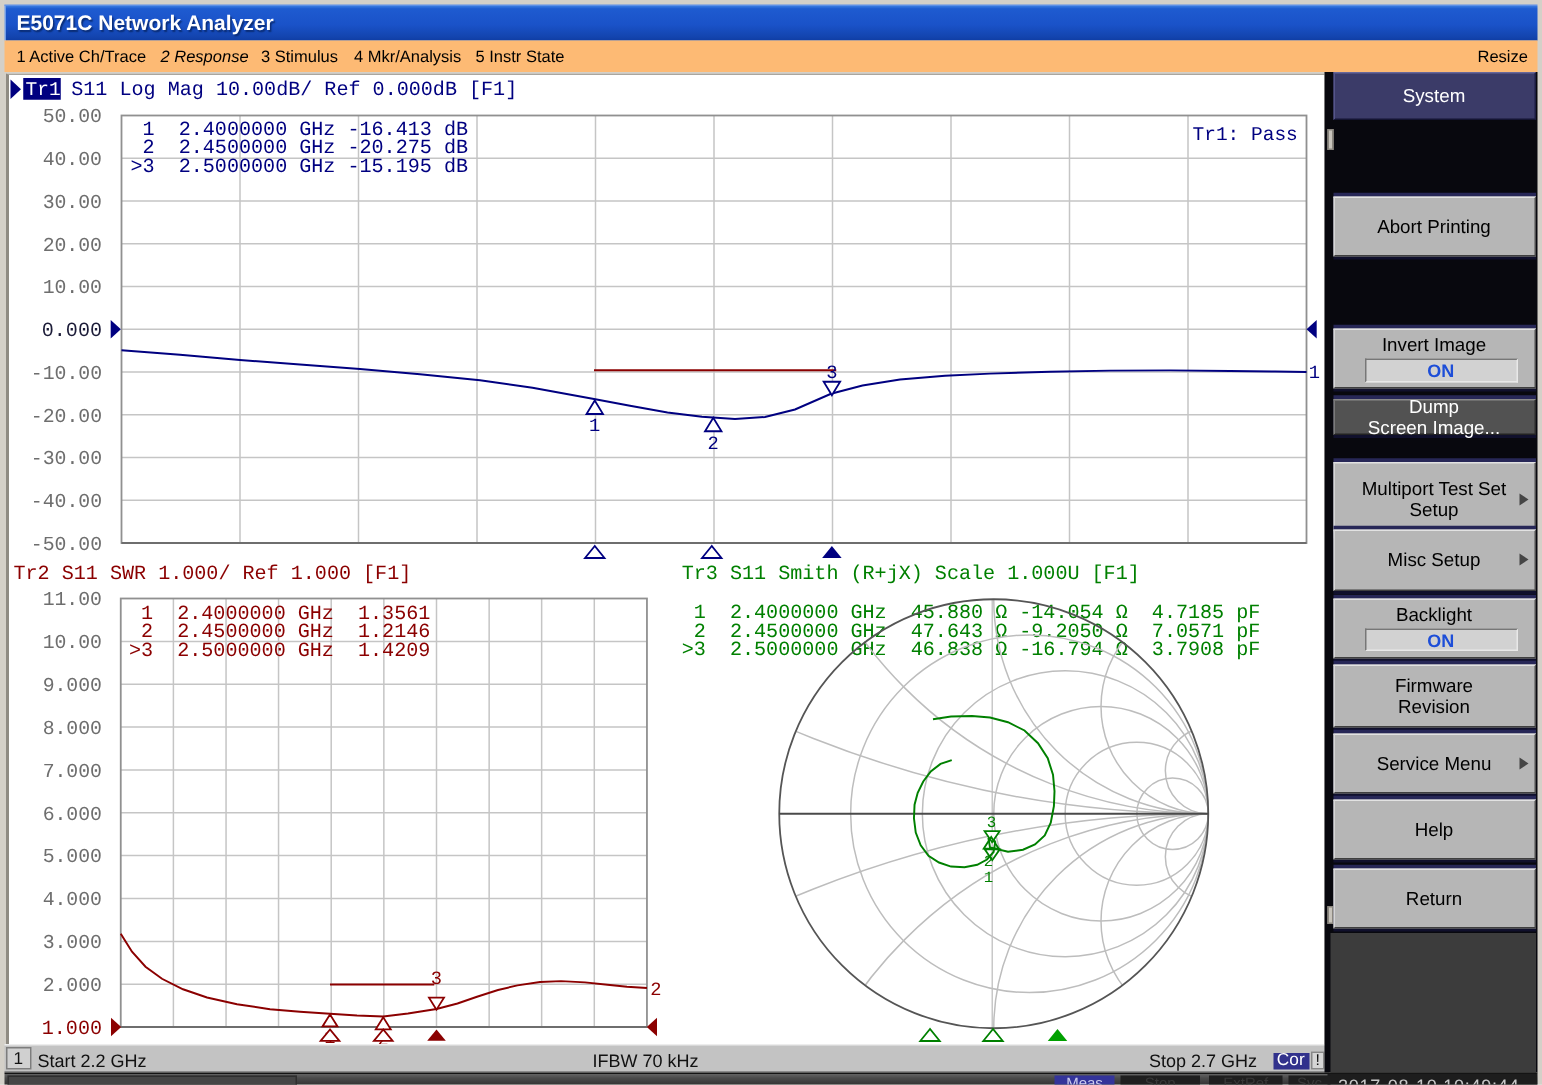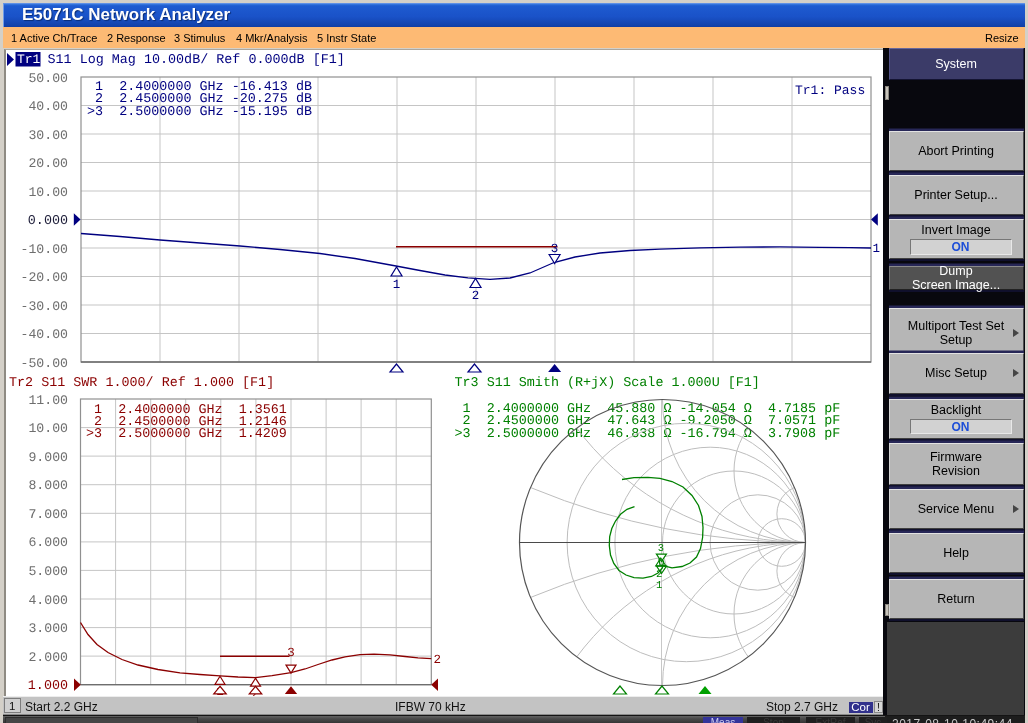--- a/index.html
+++ b/index.html
@@ -1,18 +1,18 @@
 <!DOCTYPE html>
 <html><head>
 <meta charset="utf-8">
 <style>
 html,body{margin:0;padding:0;width:1028px;height:723px;overflow:hidden;background:#d4d0c8;font-family:"Liberation Sans",sans-serif;}
 #page{position:absolute;left:0;top:0;width:1028px;height:723px;}
 div{position:absolute;box-sizing:border-box;}
-#titlebar{left:3px;top:3px;width:1022px;height:23.5px;background:linear-gradient(180deg,#3a7bdf 0%,#1e5bd0 8%,#1a52c8 55%,#1344ae 90%,#0f3da4 100%);border-left:1px solid #6f9ce8;border-top:1px solid #5f90e6;color:#fff;font-weight:bold;font-size:17px;line-height:22px;padding-left:18px;text-shadow:1px 1px 1px #0a2c74;}
+#titlebar{left:3px;top:3px;width:1022px;height:23.5px;background:linear-gradient(180deg,#3a7bdf 0%,#1e5bd0 8%,#1a52c8 55%,#1344ae 90%,#0f3da4 100%);border-left:1px solid #6f9ce8;border-top:1px solid #5f90e6;color:#fff;font-weight:bold;font-size:14px;line-height:22px;padding-left:7px;text-shadow:1px 1px 1px #0a2c74;}
 #menubar{left:3px;top:26.5px;width:1022px;height:21px;background:#fdba74;font-size:11px;color:#000;padding-left:48px;}
 #menubar span{position:absolute;top:5px;}
 #app{left:3px;top:47.5px;width:1022px;height:667px;background:none;}
 #white{left:1px;top:1.5px;width:879px;height:647px;background:#fff;border-left:2px solid #8f8b83;border-top:1.5px solid #aaa69e;}
 #statusbar{left:0px;top:648.5px;width:883px;height:18.5px;background:#c3c3c3;border-top:1px solid #ededed;border-bottom:1.5px solid #8a8a8a;font-size:12px;color:#111;}
 #chanbox{left:1px;top:1px;width:16.5px;height:15px;border:1px solid #7d7d7d;background:#d0d0d0;text-align:center;line-height:14px;font-size:11.5px;}
 #side{left:880px;top:0px;width:142px;height:667px;background:#08080e;}
 #sidegray{left:3.5px;top:574.5px;width:137.5px;height:92.5px;background:#3c3c3c;}
 #instbar{left:3px;top:714.5px;width:1022px;height:8.5px;background:linear-gradient(180deg,#636363 0%,#4a4a4a 40%,#353535 100%);border-top:1px solid #141414;overflow:hidden;}
 .btn{left:5.5px;width:135px;background:#b6b6b6;border-top:1.5px solid #e2e2e2;border-left:1.5px solid #d6d6d6;border-right:1.5px solid #4f4f4f;border-bottom:1.5px solid #3f3f3f;color:#000;font-size:12.5px;text-align:center;box-shadow:0 -2.5px 0 #272757,0 2px 0 #10102c;}
@@ -24,21 +24,21 @@
 .tab{left:1.5px;width:4.5px;background:#c8c4bc;border:1px solid #8a867e;}
 svg{position:absolute;left:0;top:0;}
 svg text{text-rendering:geometricPrecision;}
 </style>
 </head>
 <body>
 <div id="page">
 <div id="titlebar">E5071C Network Analyzer</div>
 <div id="menubar">
 <span style="left:8px;">1 Active Ch/Trace</span>
-<span style="left:104px;">2 Response</span>
+<span style="left:104px;font-style:italic;">2 Response</span>
 <span style="left:171px;">3 Stimulus</span>
 <span style="left:233px;">4 Mkr/Analysis</span>
 <span style="left:314px;">5 Instr State</span>
 <span style="left:982px;">Resize</span>
 </div>
 <div id="app">
 <div id="white"></div>
 <svg id="charts" width="1022" height="667" viewBox="3 47.5 1022 667">
 <line x1="160.0" y1="76.5" x2="160.0" y2="361.5" stroke="#c5c5c5" stroke-width="1"></line>
 <line x1="239.0" y1="76.5" x2="239.0" y2="361.5" stroke="#c5c5c5" stroke-width="1"></line>
@@ -190,23 +190,20 @@
 </div>
 <div id="side">
 <div class="tab" style="top:38px;height:14px;"></div>
 <div class="tab" style="top:556px;height:12px;"></div>
 <div class="btn" id="sysbtn" style="top:0px;height:32px;">
           <div class="ctr">System</div>
         </div>
 <div class="btn" style="top:83px;height:40px;">
           <div class="ctr">Abort Printing</div>
         </div>
-<div class="btn" style="top:127.5px;height:40.2px;">
-          <div class="ctr">Printer Setup...</div>
-        </div>
 <div class="btn" style="top:171px;height:40px;">
           <div style="position:absolute;left:0;right:0;top:3.5px;">Invert Image</div>
           <div class="onbox" style="top:19.5px;">ON</div>
         </div>
 <div class="btn" id="dumpbtn" style="top:218px;height:24px;">
           <div class="ctr">Dump<br>Screen Image...</div>
         </div>
 <div class="btn" style="top:260px;height:51px;">
           <div class="ctr">Multiport Test Set<br>Setup</div>
           <div class="arr"></div>

